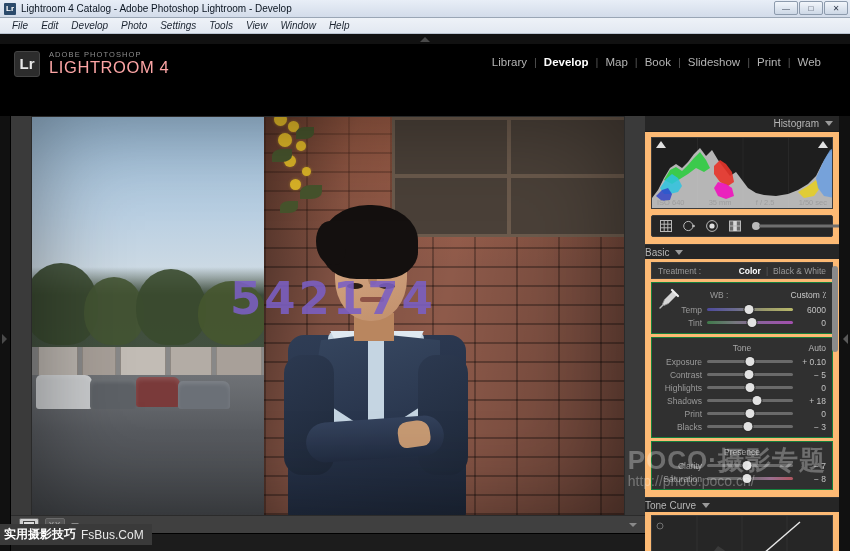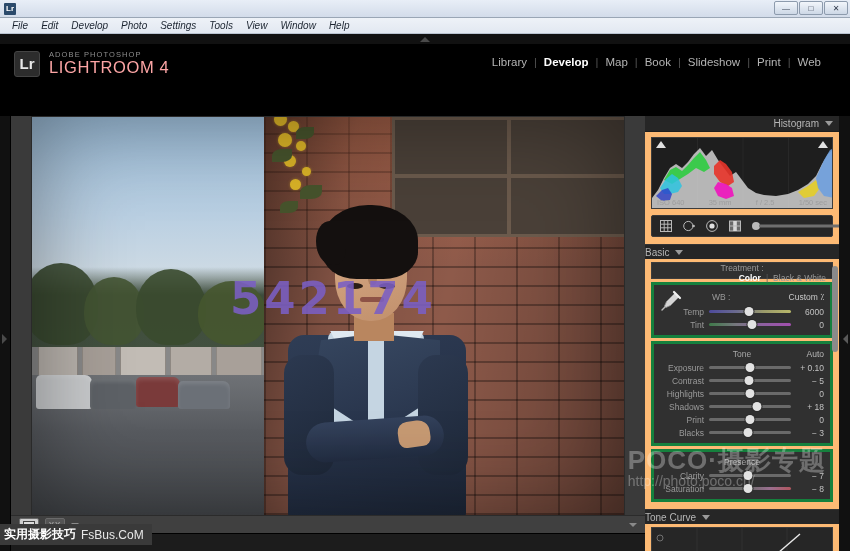--- a/index.html
+++ b/index.html
@@ -303,29 +303,29 @@
 
   .section-head {
     margin-top: 7px; height: 15px; background: #262626;
     display: flex; align-items: center; 
     padding-right: 6px; gap: 6px; border-top: 1px solid #343434;
   }
 
   .treatment-row {
     margin: 3px 6px 0 6px; height: 17px; background: #303030;
     border: 1px solid #3c3c3c; display: flex; align-items: center;
-    font-size: 8.5px; color: #9a9a9a; padding: 0 6px; flex-direction: column;
+    font-size: 8.5px; color: #9a9a9a; padding: 0 6px;
   }
   .tr-label { flex: 0 0 auto; }
   .tr-opts { margin-left: auto; display: flex; align-items: center; gap: 5px; }
   .tr-opt.active { color: #fff; font-weight: bold; }
   .tr-div { color: #5a5a5a; }
 
   .block {
-    margin: 3px 6px 0 6px; background: #303030; border: 3px solid #15803d;
+    margin: 3px 6px 0 6px; background: #303030; border: 1px solid #15803d;
     padding: 3px 0 4px 0;
   }
   .wb-row {
     display: flex; align-items: center; height: 17px; padding: 0 6px;
     font-size: 8.5px; color: #9a9a9a; position: relative;
   }
   .dropper {
     position: absolute; left: 4px; top: 2px; width: 24px; height: 22px;
     color: #d0d0d0;
   }
@@ -391,20 +391,21 @@
   .wm-cn { font-size: 12px; font-weight: bold; color: #fff; }
   .wm-en { font-size: 12px; color: #e8e8e8; }
 </style>
 </head>
 <body>
 
 <div class="app">
 
   <div class="titlebar">
     <div class="tb-icon">Lr</div>
+    <div class="tb-title">Lightroom 4 Catalog - Adobe Photoshop Lightroom - Develop</div>
     <div class="wbtns">
       <div class="wbtn">—</div>
       <div class="wbtn">□</div>
       <div class="wbtn">✕</div>
     </div>
   </div>
 
   <div class="menubar">
     <div class="menuitem">File</div>
     <div class="menuitem">Edit</div>

